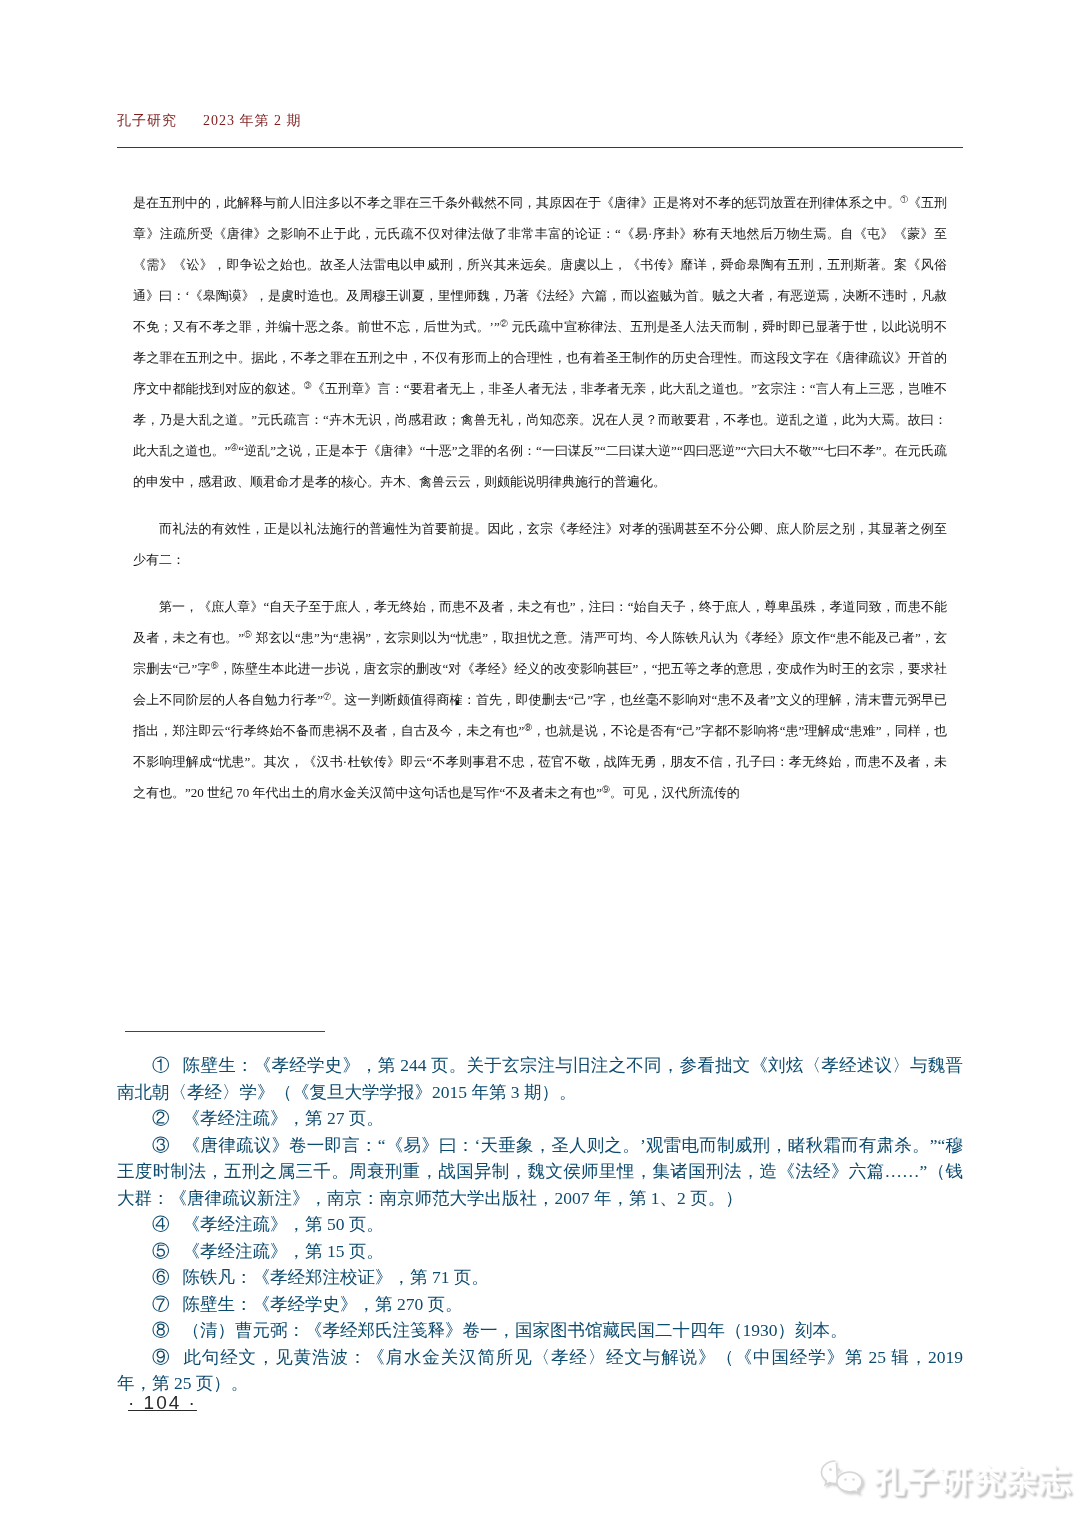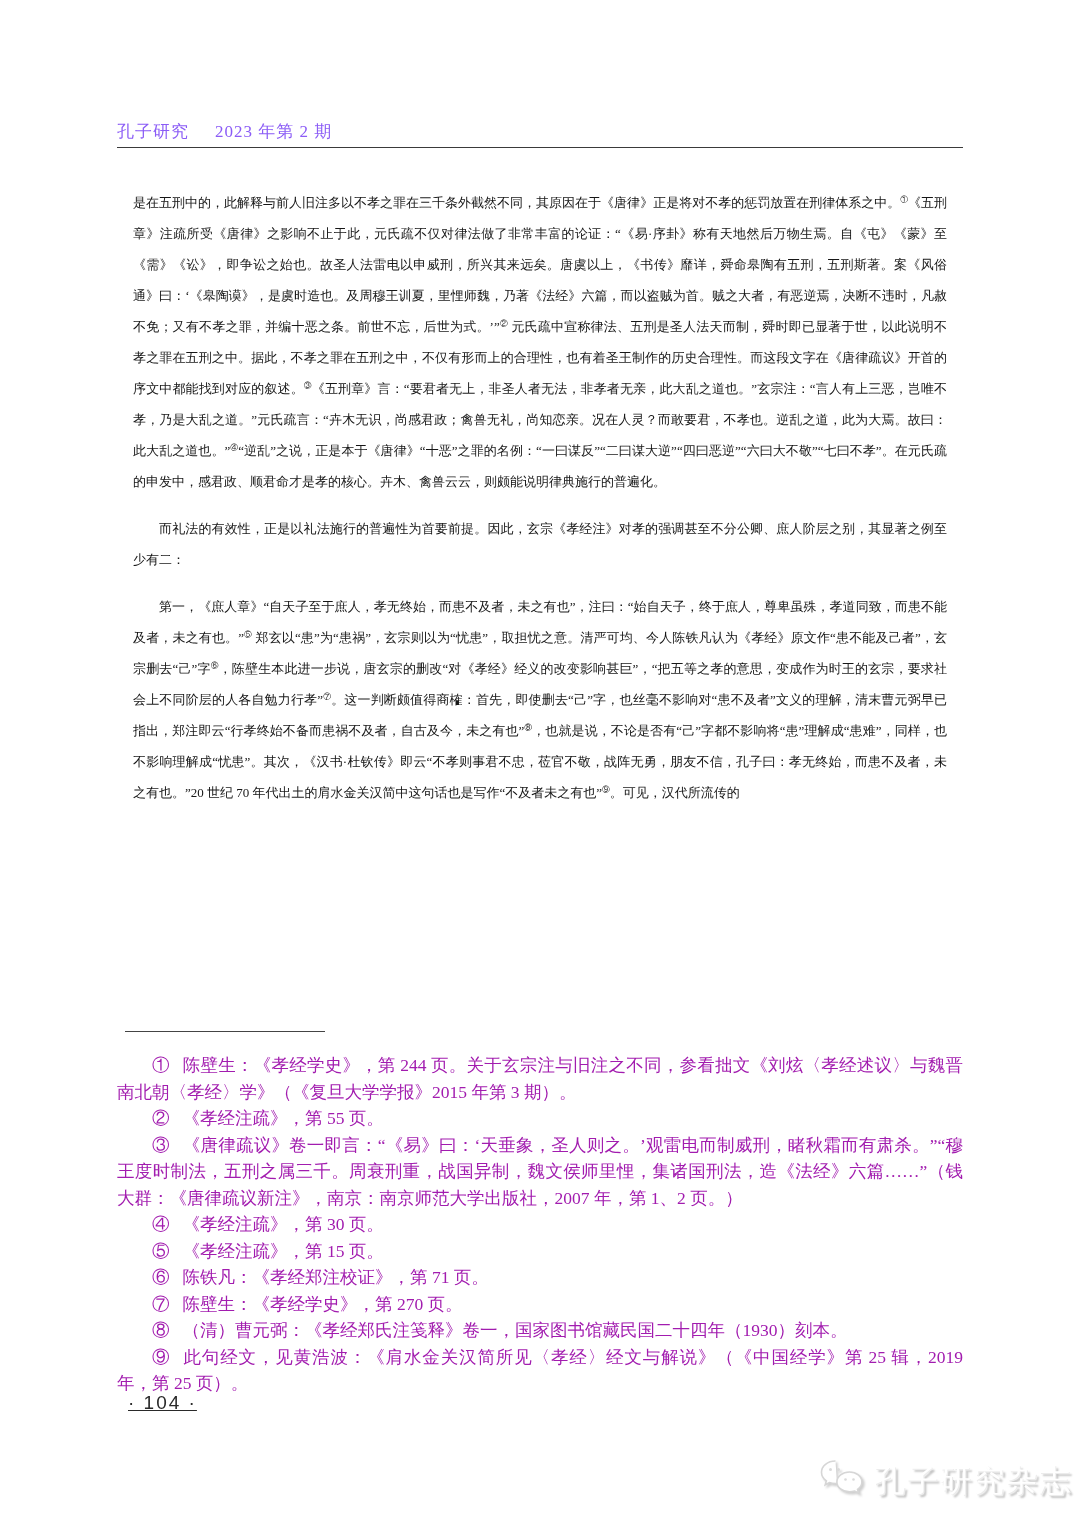--- a/index.html
+++ b/index.html
@@ -7,22 +7,22 @@
     position:relative;
     width:1080px;height:1526px;
     margin:0 auto;
     background:#ffffff;
     overflow:hidden;
     font-family:"Liberation Serif","DejaVu Serif",serif;
     color:#1b1b1b;
   }
   
   .running-head{
-    position:absolute;left:117px;top:120px;width:846px;
-    font-size:17px;letter-spacing:1px;color:#8b5cf6;
+    position:absolute;left:117px;top:112px;width:846px;
+    font-size:14px;letter-spacing:1px;color:#7f1d1d;
   }
   .running-head .issue{margin-left:26px;}
   .head-rule{
     position:absolute;left:117px;top:147px;width:846px;height:0;
     border-top:1.6px solid #3a3a3a;
   }
   
   .body-text{
     position:absolute;left:117px;top:171px;width:846px;
   }
@@ -42,36 +42,36 @@
   }
   .footnotes{
     position:absolute;left:117px;top:1052px;width:846px;
   }
   .footnotes p{
     margin:0;
     text-indent:2em;
     font-size:17.5px;
     line-height:26.5px;
     text-align:justify;
-    color:#a21caf;
+    color:#0c4a6e;
   }
   .footnotes .fn-marker{margin-right:13px;}
   
   .page-number{
     position:absolute;left:128px;top:1392px;
     font-family:"Liberation Sans","DejaVu Sans",sans-serif;
     font-size:19px;letter-spacing:2px;color:#2a2a2a;text-decoration:underline;
   }
   
   .watermark{
     position:absolute;right:8px;top:1458px;
     display:flex;align-items:center;gap:6px;
   }
   .watermark .wm-text{
-    font-size:31px;font-weight:normal;letter-spacing:2px;
+    font-size:31px;font-weight:bold;letter-spacing:2px;
     color:#ffffff;
     text-shadow:1px 1px 0 #ececec,3px 3px 2px #c2c2c2;
   }
   .wm-icon{filter:drop-shadow(2px 2px 1px #cfcfcf);}
 </style>
 </head>
 <body>
 
 <div class="page">
 
@@ -83,23 +83,23 @@
   <div class="body-text">
     <p class="supify">是在五刑中的，此解释与前人旧注多以不孝之罪在三千条外截然不同，其原因在于《唐律》正是将对不孝的惩罚放置在刑律体系之中。<sup>①</sup>《五刑章》注疏所受《唐律》之影响不止于此，元氏疏不仅对律法做了非常丰富的论证：“《易·序卦》称有天地然后万物生焉。自《屯》《蒙》至《需》《讼》，即争讼之始也。故圣人法雷电以申威刑，所兴其来远矣。唐虞以上，《书传》靡详，舜命皋陶有五刑，五刑斯著。案《风俗通》曰：‘《皋陶谟》，是虞时造也。及周穆王训夏，里悝师魏，乃著《法经》六篇，而以盗贼为首。贼之大者，有恶逆焉，决断不违时，凡赦不免；又有不孝之罪，并编十恶之条。前世不忘，后世为式。’”<sup>②</sup> 元氏疏中宣称律法、五刑是圣人法天而制，舜时即已显著于世，以此说明不孝之罪在五刑之中。据此，不孝之罪在五刑之中，不仅有形而上的合理性，也有着圣王制作的历史合理性。而这段文字在《唐律疏议》开首的序文中都能找到对应的叙述。<sup>③</sup>《五刑章》言：“要君者无上，非圣人者无法，非孝者无亲，此大乱之道也。”玄宗注：“言人有上三恶，岂唯不孝，乃是大乱之道。”元氏疏言：“卉木无识，尚感君政；禽兽无礼，尚知恋亲。况在人灵？而敢要君，不孝也。逆乱之道，此为大焉。故曰：此大乱之道也。”<sup>④</sup>“逆乱”之说，正是本于《唐律》“十恶”之罪的名例：“一曰谋反”“二曰谋大逆”“四曰恶逆”“六曰大不敬”“七曰不孝”。在元氏疏的申发中，感君政、顺君命才是孝的核心。卉木、禽兽云云，则颇能说明律典施行的普遍化。</p>
     <p class="indent supify">而礼法的有效性，正是以礼法施行的普遍性为首要前提。因此，玄宗《孝经注》对孝的强调甚至不分公卿、庶人阶层之别，其显著之例至少有二：</p>
     <p class="indent supify">第一，《庶人章》“自天子至于庶人，孝无终始，而患不及者，未之有也”，注曰：“始自天子，终于庶人，尊卑虽殊，孝道同致，而患不能及者，未之有也。”<sup>⑤</sup> 郑玄以“患”为“患祸”，玄宗则以为“忧患”，取担忧之意。清严可均、今人陈铁凡认为《孝经》原文作“患不能及己者”，玄宗删去“己”字<sup>⑥</sup>，陈壁生本此进一步说，唐玄宗的删改“对《孝经》经义的改变影响甚巨”，“把五等之孝的意思，变成作为时王的玄宗，要求社会上不同阶层的人各自勉力行孝”<sup>⑦</sup>。这一判断颇值得商榷：首先，即使删去“己”字，也丝毫不影响对“患不及者”文义的理解，清末曹元弼早已指出，郑注即云“行孝终始不备而患祸不及者，自古及今，未之有也”<sup>⑧</sup>，也就是说，不论是否有“己”字都不影响将“患”理解成“患难”，同样，也不影响理解成“忧患”。其次，《汉书·杜钦传》即云“不孝则事君不忠，莅官不敬，战阵无勇，朋友不信，孔子曰：孝无终始，而患不及者，未之有也。”20 世纪 70 年代出土的肩水金关汉简中这句话也是写作“不及者未之有也”<sup>⑨</sup>。可见，汉代所流传的</p>
   </div>
 
   <div class="fn-sep"></div>
 
   <div class="footnotes">
     <p><span class="fn-marker">①</span><span>陈壁生：《孝经学史》，第 244 页。关于玄宗注与旧注之不同，参看拙文《刘炫〈孝经述议〉与魏晋南北朝〈孝经〉学》（《复旦大学学报》2015 年第 3 期）。</span></p>
-    <p><span class="fn-marker">②</span><span>《孝经注疏》，第 55 页。</span></p>
+    <p><span class="fn-marker">②</span><span>《孝经注疏》，第 27 页。</span></p>
     <p><span class="fn-marker">③</span><span>《唐律疏议》卷一即言：“《易》曰：‘天垂象，圣人则之。’观雷电而制威刑，睹秋霜而有肃杀。”“穆王度时制法，五刑之属三千。周衰刑重，战国异制，魏文侯师里悝，集诸国刑法，造《法经》六篇……”（钱大群：《唐律疏议新注》，南京：南京师范大学出版社，2007 年，第 1、2 页。）</span></p>
-    <p><span class="fn-marker">④</span><span>《孝经注疏》，第 30 页。</span></p>
+    <p><span class="fn-marker">④</span><span>《孝经注疏》，第 50 页。</span></p>
     <p><span class="fn-marker">⑤</span><span>《孝经注疏》，第 15 页。</span></p>
     <p><span class="fn-marker">⑥</span><span>陈铁凡：《孝经郑注校证》，第 71 页。</span></p>
     <p><span class="fn-marker">⑦</span><span>陈壁生：《孝经学史》，第 270 页。</span></p>
     <p><span class="fn-marker">⑧</span><span>（清）曹元弼：《孝经郑氏注笺释》卷一，国家图书馆藏民国二十四年（1930）刻本。</span></p>
     <p><span class="fn-marker">⑨</span><span>此句经文，见黄浩波：《肩水金关汉简所见〈孝经〉经文与解说》（《中国经学》第 25 辑，2019 年，第 25 页）。</span></p>
   </div>
 
   <div class="page-number">· 104 ·</div>
 
   <div class="watermark">

